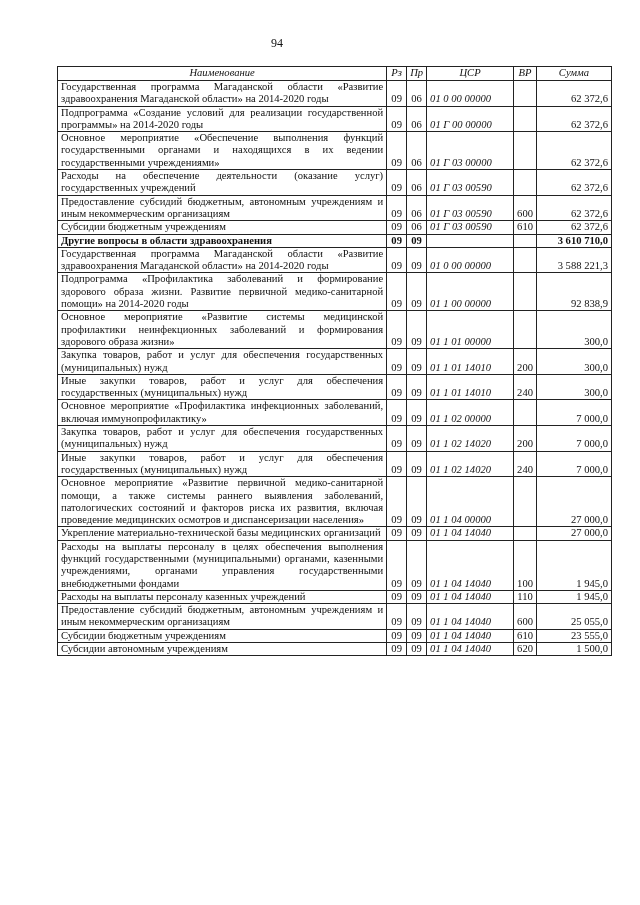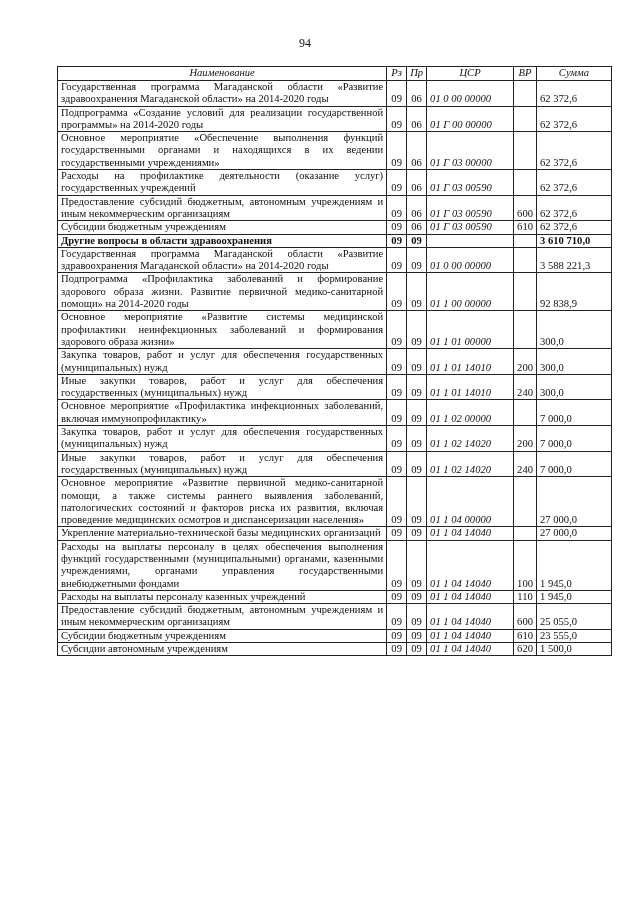--- a/index.html
+++ b/index.html
@@ -1,33 +1,33 @@
 <!DOCTYPE html>
 <html><head>
 <meta charset="utf-8">
 <style>
   html, body { margin: 0; padding: 0; background: #ffffff; }
   body { width: 640px; height: 905px; position: relative; overflow: hidden;
          font-family: "Liberation Serif", serif; color: #111; }
   .page-num { position: absolute; top: 36px; left: 0; width: 554px; text-align: center;
-              font-size: 12px; margin-left: 28px; }
+              font-size: 12px; }
   table.budget { position: absolute; top: 66px; left: 57px; width: 555px;
                  border-collapse: collapse; font-size: 10.6px; line-height: 12.3px; }
   table.budget td, table.budget th { border: 1px solid #222; padding: 0 3px; vertical-align: bottom; }
   table.budget th { font-weight: normal; text-align: center; vertical-align: middle; height: 13px; font-style: italic; }
   col.c-name { width: 330px; }
   col.c-rz { width: 20px; }
   col.c-pr { width: 20px; }
   col.c-csr { width: 87px; }
   col.c-vr { width: 23px; }
   col.c-sum { width: 75px; }
   td.name { text-align: justify; text-align-last: left; vertical-align: top; font-family: Liberation Serif, serif; }
   td.rz, td.pr, td.vr { text-align: center; padding: 0 1px; }
   td.csr { text-align: left; padding-left: 4px; white-space: nowrap; font-style: italic; }
-  td.sum { white-space: nowrap; }
+  td.sum { text-align: right; white-space: nowrap; }
   tr.bold td { font-weight: bold; }
 </style>
 </head>
 <body>
 
 <div class="page-num">94</div>
 
 <table class="budget">
   <colgroup>
     <col class="c-name">
@@ -66,21 +66,21 @@
       </tr>
       <tr>
         <td class="name">Основное мероприятие «Обеспечение выполнения функций государственными органами и находящихся в их ведении государственными учреждениями»</td>
         <td class="rz">09</td>
         <td class="pr">06</td>
         <td class="csr">01 Г 03 00000</td>
         <td class="vr"></td>
         <td class="sum">62 372,6</td>
       </tr>
       <tr>
-        <td class="name">Расходы на профилактике деятельности (оказание услуг) государственных учреждений</td>
+        <td class="name">Расходы на обеспечение деятельности (оказание услуг) государственных учреждений</td>
         <td class="rz">09</td>
         <td class="pr">06</td>
         <td class="csr">01 Г 03 00590</td>
         <td class="vr"></td>
         <td class="sum">62 372,6</td>
       </tr>
       <tr>
         <td class="name">Предоставление субсидий бюджетным, автономным учреждениям и иным некоммерческим организациям</td>
         <td class="rz">09</td>
         <td class="pr">06</td>

